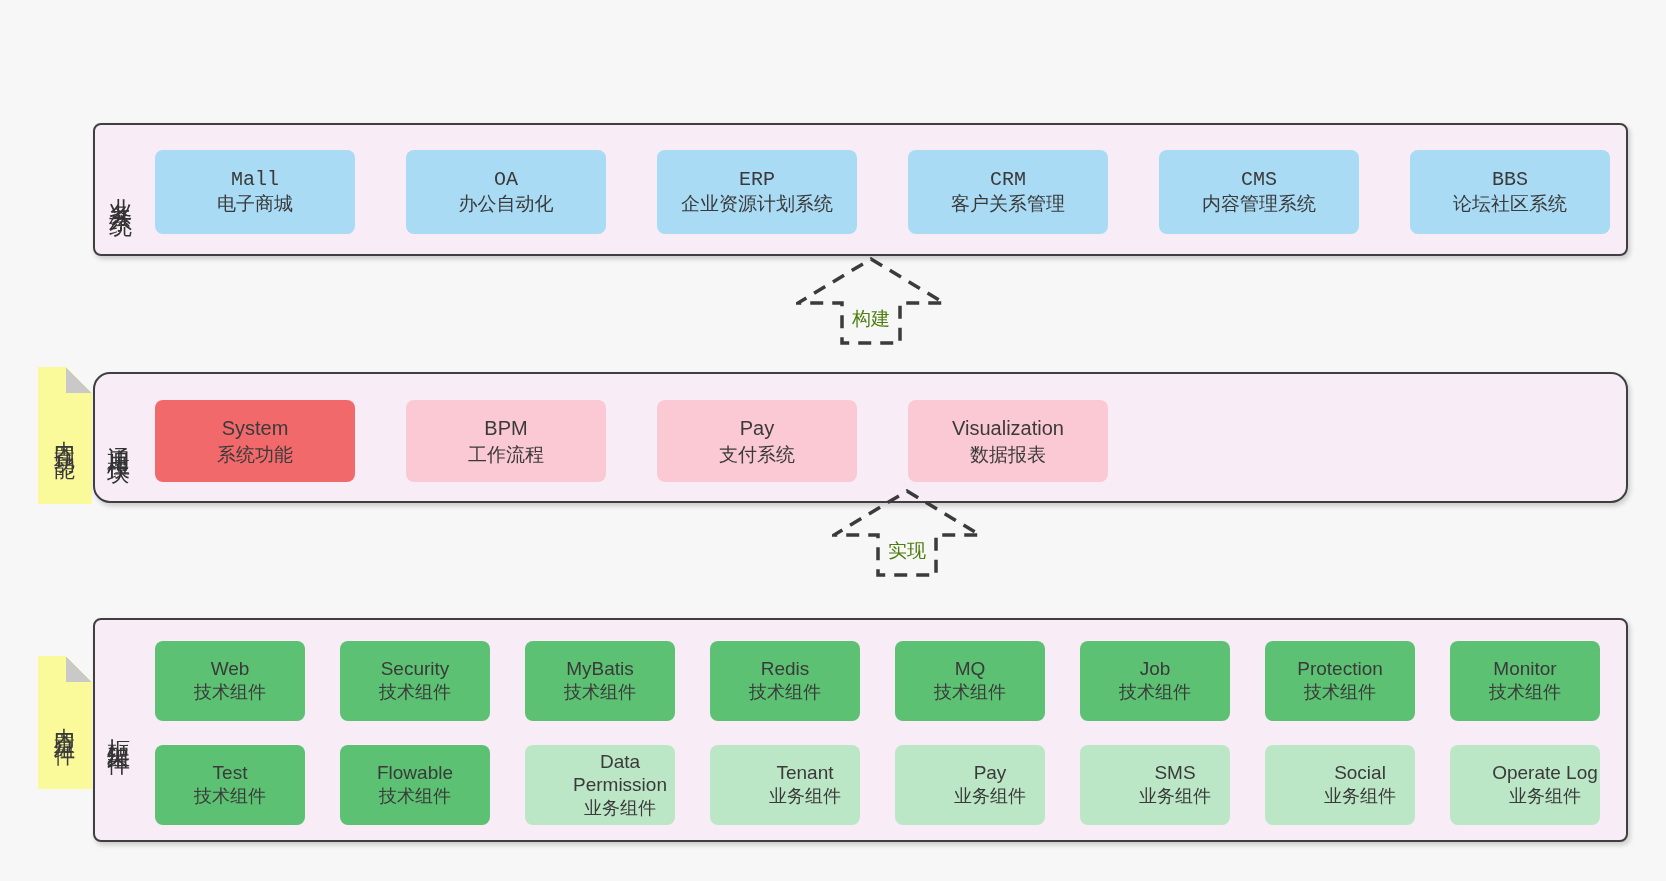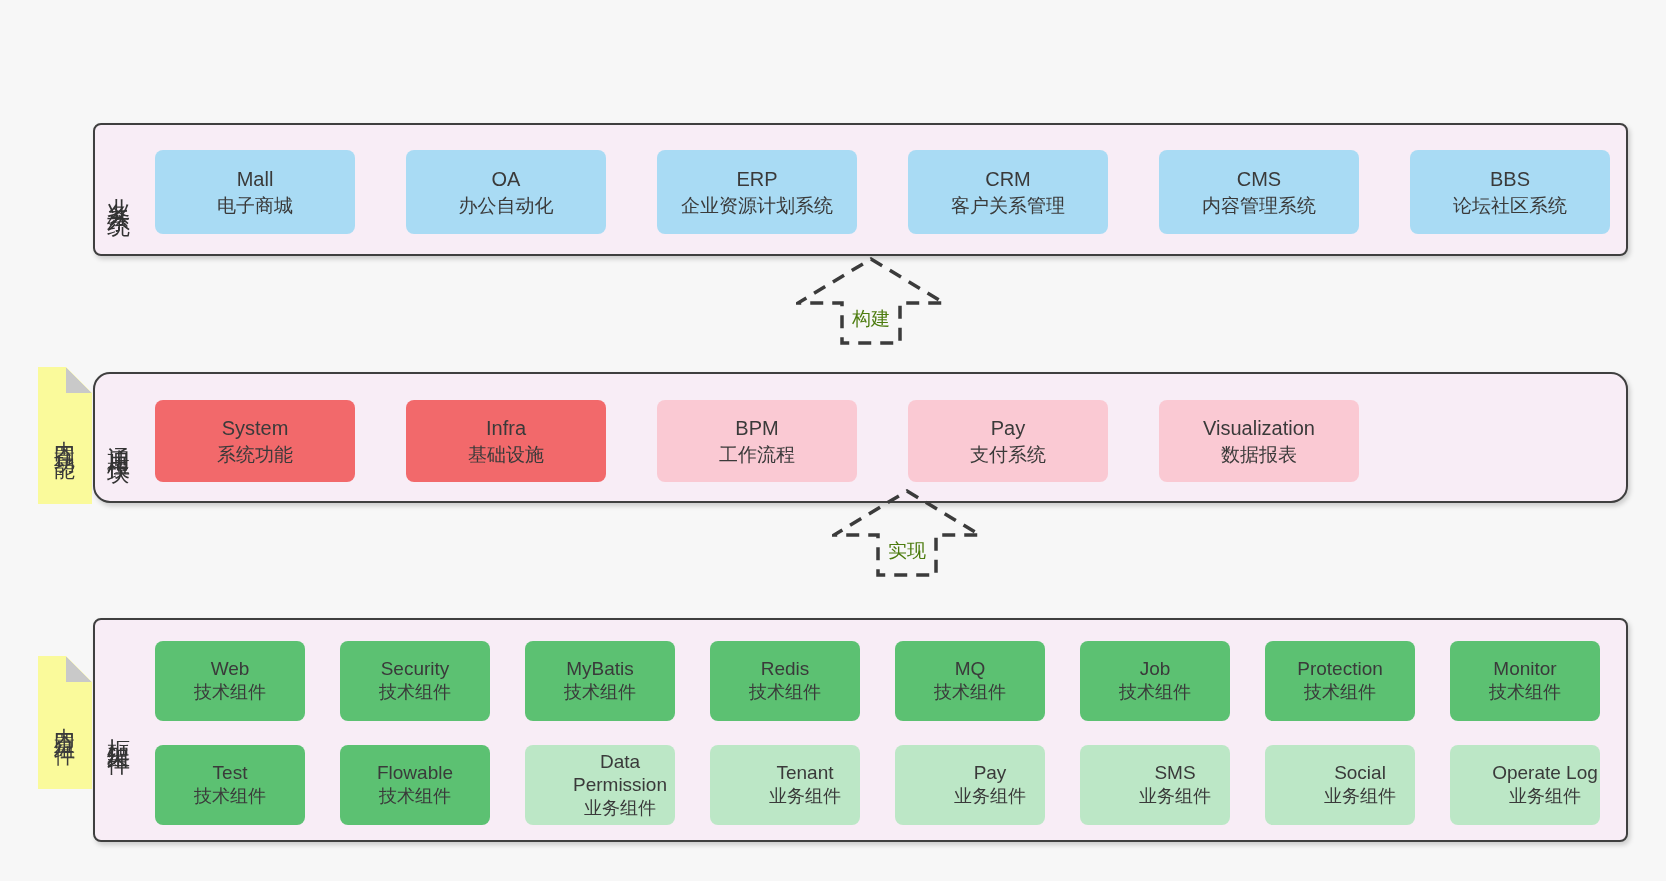--- a/index.html
+++ b/index.html
@@ -8,21 +8,21 @@
     --green-dark:#5cc172; --green-light:#bce7c6;
     --sticky-yellow:#fafa9b; --sticky-fold:#c9c9c9; --arrow:#3b3b3b;
   }
   *{margin:0;padding:0;box-sizing:border-box;}
   html,body{background:var(--bg);}
   .page{position:relative;width:1666px;height:881px;background:var(--bg);overflow:hidden;
         font-family:"Liberation Sans","DejaVu Sans",sans-serif;color:var(--box-text);}
   .panel{position:absolute;left:93px;width:1535px;background:var(--panel-fill);
          border:2px solid var(--panel-border);border-radius:8px;
          box-shadow:2px 3px 5px rgba(0,0,0,.18);}
-  #panel-business{top:123px;height:133px;}
+  #panel-business{top:123px;height:133px;font-family:Liberation Mono, monospace;}
   #panel-modules{top:372px;height:131px;border-radius:17px;}
   #panel-components{top:618px;height:224px;}
   .panel-label{position:absolute;left:12px;top:0;height:100%;display:flex;align-items:center;}
   .panel-label span{writing-mode:vertical-rl;text-orientation:upright;font-size:23px;
                     letter-spacing:5px;line-height:1;color:#333;}
   .row{position:absolute;left:60px;display:flex;}
   #panel-business .row{top:25px;gap:51px;}
   #panel-modules .row{top:26px;gap:51px;}
   #panel-components .row-tech{top:21px;gap:35px;}
   #panel-components .row-biz{top:125px;gap:35px;}
@@ -104,24 +104,20 @@
   </div>
   <div class="panel" id="panel-modules">
     <div class="panel-label">
       <span>通用模块</span>
     </div>
     <div class="row">
       <div class="box box-lg v-red">
         <div class="en">System</div>
         <div class="zh">系统功能</div>
       </div>
-      <div class="box box-lg v-red">
-        <div class="en">Infra</div>
-        <div class="zh">基础设施</div>
-      </div>
       <div class="box box-lg v-pink">
         <div class="en">BPM</div>
         <div class="zh">工作流程</div>
       </div>
       <div class="box box-lg v-pink">
         <div class="en">Pay</div>
         <div class="zh">支付系统</div>
       </div>
       <div class="box box-lg v-pink">
         <div class="en">Visualization</div>

